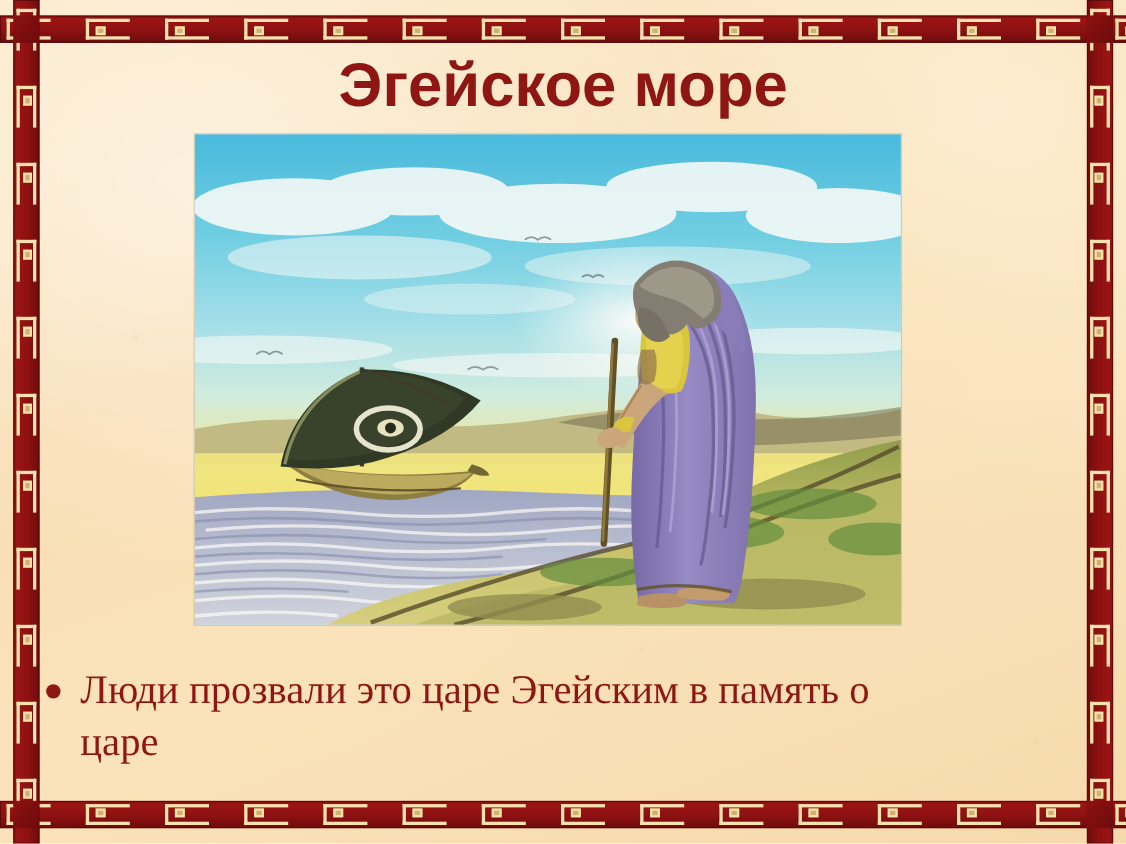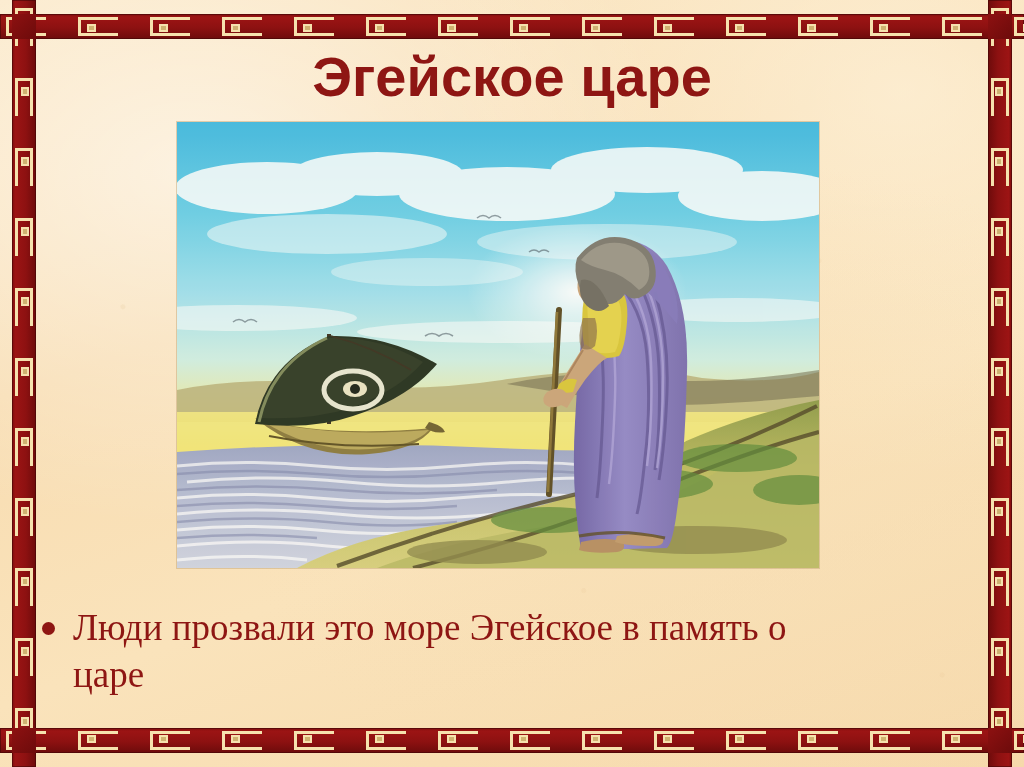--- a/index.html
+++ b/index.html
@@ -436,21 +436,21 @@
         <span class="hook"></span>
         <span class="pip"></span>
       </div>
     </div>
 
   <div class="corner-dot cd-tl"></div>
   <div class="corner-dot cd-tr"></div>
   <div class="corner-dot cd-bl"></div>
   <div class="corner-dot cd-br"></div>
 
-  <div id="title">Эгейское царе</div>
+  <div id="title">Эгейское море</div>
 
   <div id="picture">
     <svg viewBox="0 0 642 446" xmlns="http://www.w3.org/2000/svg">
       <defs>
         <linearGradient id="skyG" x1="0" y1="0" x2="0" y2="1">
           <stop offset="0%" stop-color="#3fb9e2"></stop>
           <stop offset="28%" stop-color="#69cfe8"></stop>
           <stop offset="52%" stop-color="#9fe0ee"></stop>
           <stop offset="72%" stop-color="#cfeee4"></stop>
           <stop offset="86%" stop-color="#e9e9a6"></stop>
@@ -624,16 +624,16 @@
           <path d="M402 414 q42 -8 86 2" stroke="#5a4a22" stroke-width="3" fill="none" opacity="0.8"></path>
         </g>
 
         <rect x="0" y="0" width="642" height="446" fill="#f0d08a" opacity="0.06"></rect>
       </g>
     </svg>
   </div>
 
   <div id="bullet-block">
     <div id="bullet-dot"></div>
-    <div id="bullet-text">Люди прозвали это море Эгейское в память о царе</div>
+    <div id="bullet-text">Люди прозвали это царе Эгейским в память о царе</div>
   </div>
 
 </div>
 
 </body></html>

